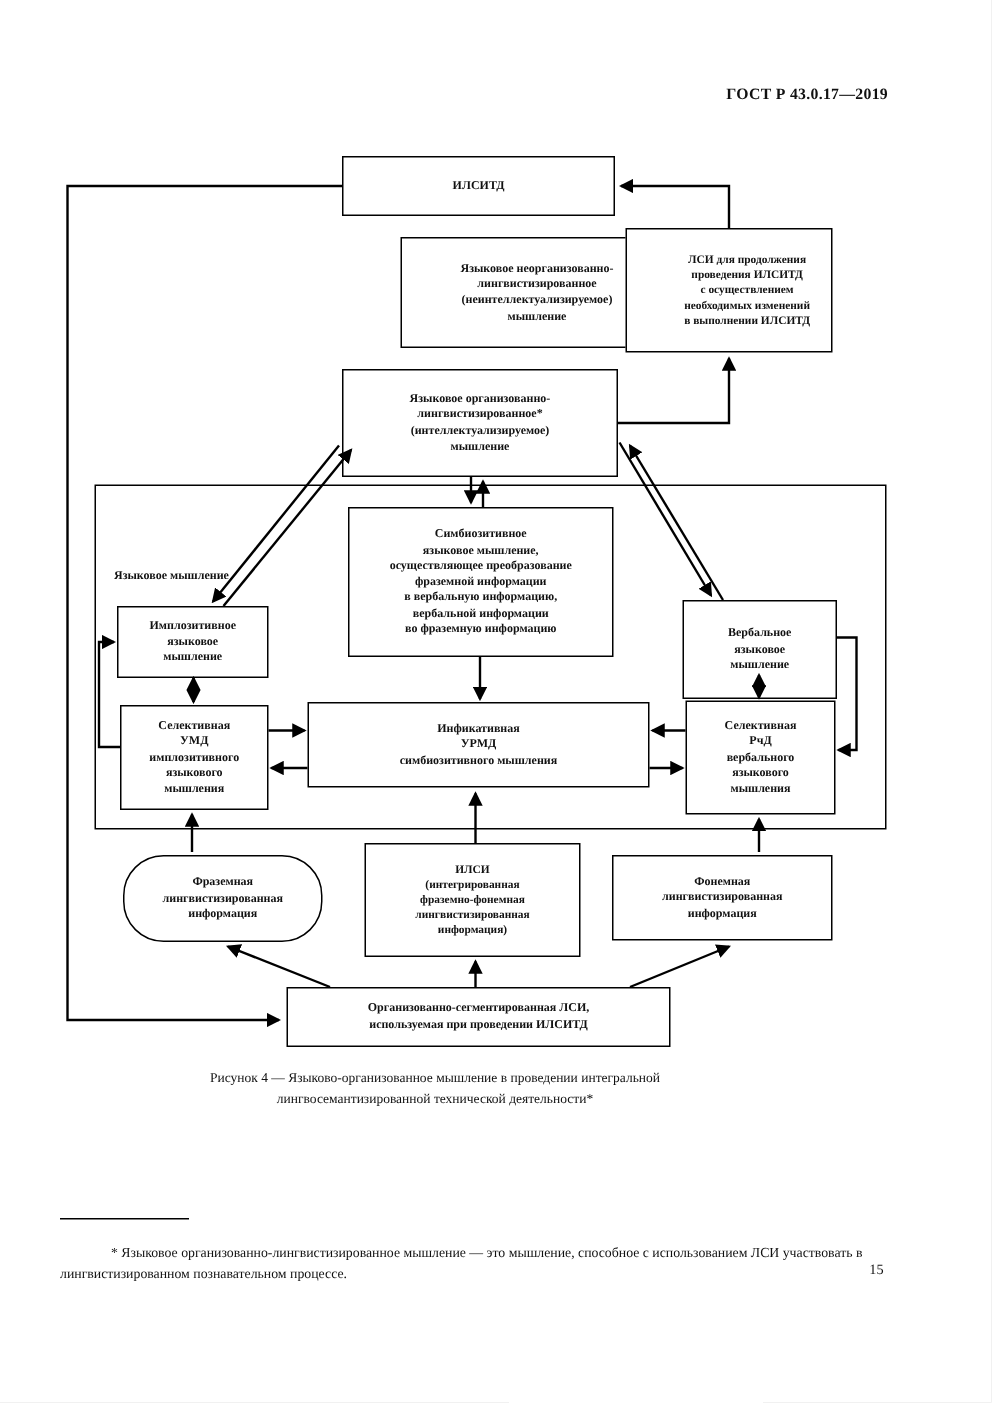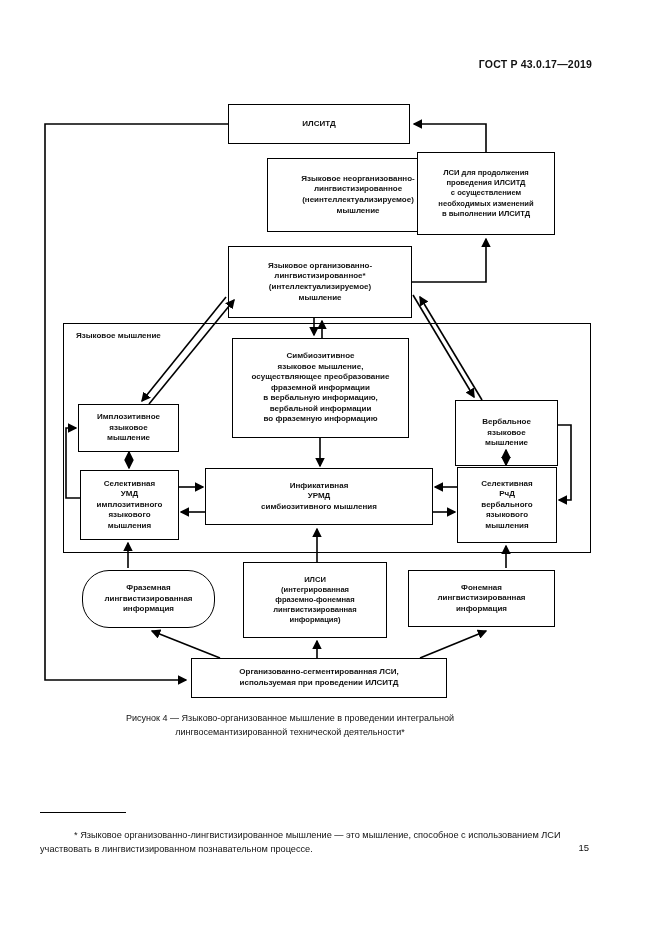--- a/index.html
+++ b/index.html
@@ -1,37 +1,37 @@
 <!DOCTYPE html>
 <html><head>
 <meta charset="utf-8">
 <style>
   html,body{margin:0;padding:0;background:#e8e8e8;}
   .page{
     position:relative;width:661px;height:935px;background:#ffffff;
-    font-family:Liberation Sans, sans-serif;color:#111;overflow:hidden;
+    font-family:Liberation Serif, serif;color:#111;overflow:hidden;
     margin:0 auto;
   }
   .doc-header{
     position:absolute;top:58px;right:69px;font-size:10.5px;font-weight:bold;
     letter-spacing:.2px;
   }
   .box{
     position:absolute;border:1.8px solid #000;background:#fff;
     display:flex;align-items:center;justify-content:center;text-align:center;
     font-weight:bold;font-size:8px;line-height:1.32;white-space:pre-line;
     padding:14px;box-sizing:border-box;z-index:2;
   }
   .box.small{font-size:7.6px;}
   .container-box{
     position:absolute;border:1.8px solid #000;background:transparent;
     box-sizing:border-box;z-index:1;
   }
   .container-label{
-    position:absolute;font-size:8px;font-weight:bold;z-index:2;
+    position:absolute;font-size:8px;font-weight:bold;z-index:2;margin-top:48px;
   }
   svg.connectors{position:absolute;left:0;top:0;z-index:3;pointer-events:none;}
   .caption{
     position:absolute;top:712px;left:20px;width:540px;text-align:center;
     font-size:9px;line-height:1.5;
   }
   .footnote-rule{
     position:absolute;top:812px;left:40px;width:86px;border-top:1.4px solid #000;
   }
   .footnote{
@@ -52,21 +52,21 @@
   <div class="container-box" style="left:63px;top:323px;width:528px;height:230px;"></div>
   <div class="container-label" style="left:76px;top:331px;">Языковое мышление</div>
 
   <div class="box" style="left:228px;top:104px;width:182px;height:40px;"><span>ИЛСИТД</span></div>
 
   <div class="box" style="left:228px;top:158px;width:182px;height:74px;margin-left:39px;"><span>Языковое неорганизованно-
 лингвистизированное
 (неинтеллектуализируемое)
 мышление</span></div>
 
-  <div class="box small" style="left:417px;top:152px;width:138px;height:83px;"><span>ЛСИ для продолжения
+  <div class="box small" style="left:417px;top:152px;width:138px;height:83px;justify-content:flex-end;"><span>ЛСИ для продолжения
 проведения ИЛСИТД
 с осуществлением
 необходимых изменений
 в выполнении ИЛСИТД</span></div>
 
   <div class="box" style="left:228px;top:246px;width:184px;height:72px;"><span>Языковое организованно-
 лингвистизированное*
 (интеллектуализируемое)
 мышление</span></div>
 

